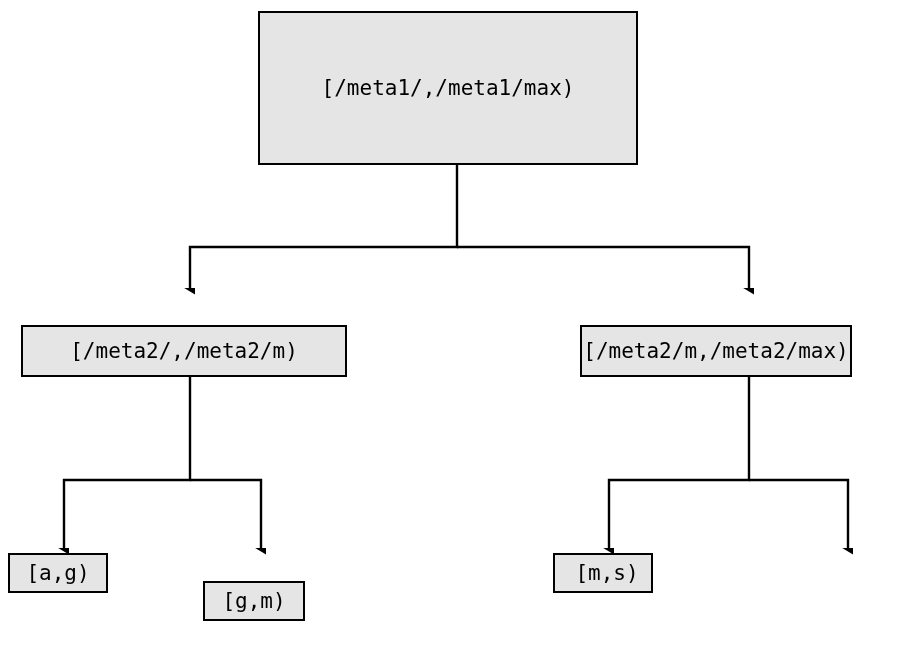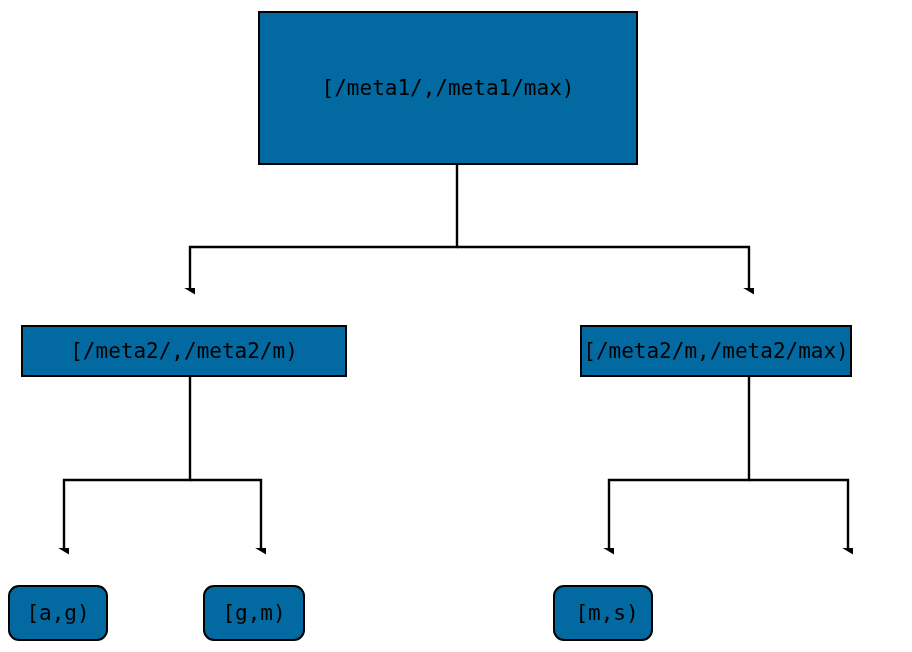--- a/index.html
+++ b/index.html
@@ -23,21 +23,21 @@
     position: absolute;
     left: 0;
     top: 0;
     width: 912px;
     height: 652px;
   }
   .tree-node {
     position: absolute;
     box-sizing: border-box;
     border: 2px solid #000000;
-    background: #0369a1;
+    background: #e5e5e5;
     display: flex;
     align-items: center;
     justify-content: center;
     color: #000000;
     font-family: "DejaVu Sans Mono", "Liberation Mono", monospace;
     font-size: 21px;
     letter-spacing: 0px;
     white-space: nowrap;
     line-height: 1;
   }
@@ -60,26 +60,25 @@
     justify-content: center;
   }
   .node-mid-right {
     left: 580px;
     top: 325px;
     width: 272px;
     height: 52px;
   }
   
   .node-leaf {
-    top: 585px;
-    height: 56px;
-    border-radius: 11px;
+    top: 553px;
+    height: 40px;
   }
   .node-leaf-1 { left: 8px;   width: 100px; }
-  .node-leaf-2 { left: 203px; width: 102px; }
+  .node-leaf-2 { left: 203px; width: 102px; margin-top: 28px; }
   .node-leaf-3 { left: 553px; width: 100px; padding-left: 8px; }
   .node-leaf-4 { left: 779px; width: 124px; }
 </style>
 </head>
 <body>
 
 <div id="diagram-root">
 
   <svg id="edge-layer" width="912" height="652" viewBox="0 0 912 652" xmlns="http://www.w3.org/2000/svg">
     <defs>

